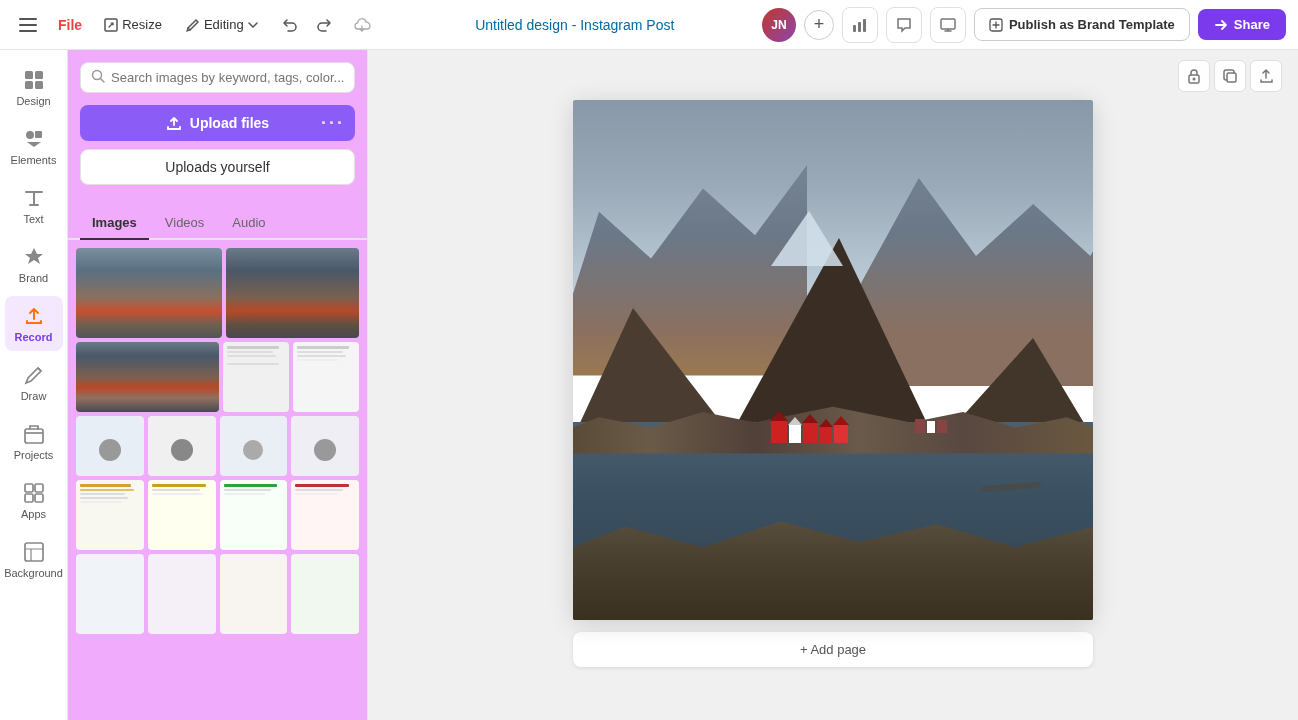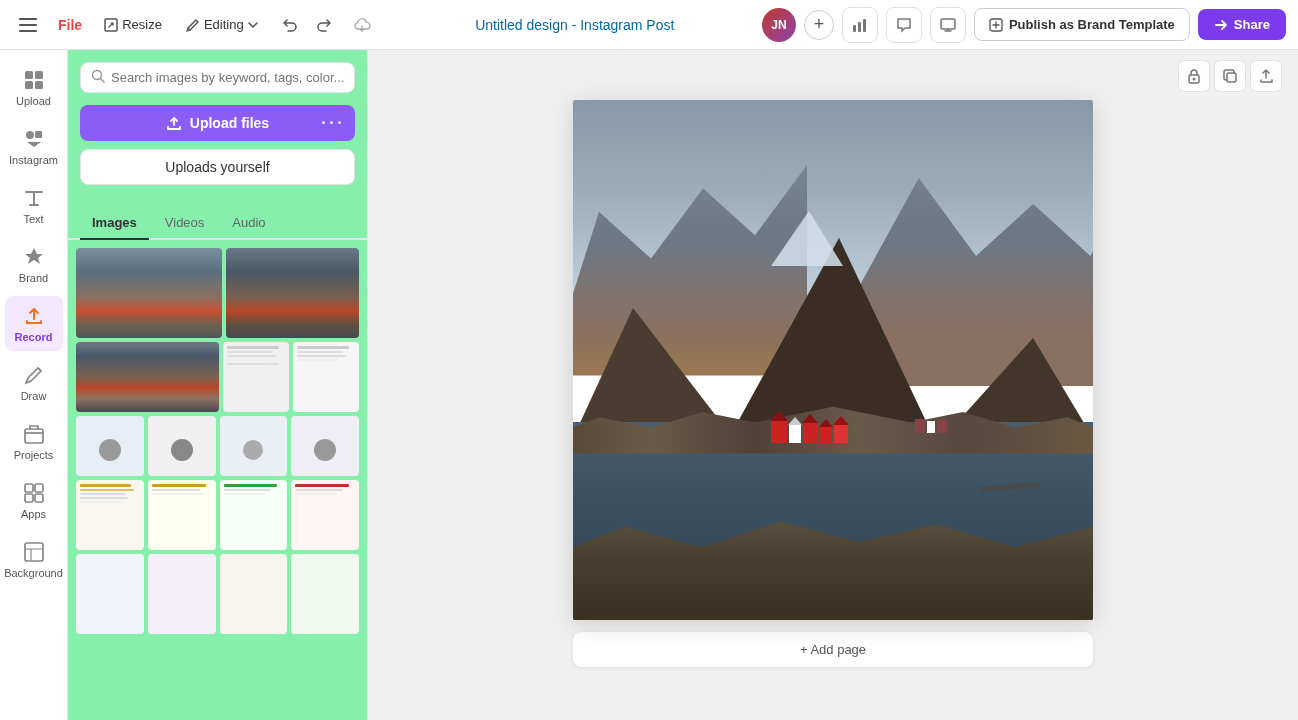--- a/index.html
+++ b/index.html
@@ -136,21 +136,21 @@
     .sidebar-item.active { background: #f3e8ff; }
     .sidebar-item.active .sidebar-item-label { color: #7c3aed; }
 
     .sidebar-item-icon { font-size: 20px; color: #555; display: flex; align-items: center; justify-content: center; height: 24px; }
     .sidebar-item.active .sidebar-item-icon { color: #7c3aed; }
     .sidebar-item-label { font-size: 11px; color: #555; text-align: center; }
 
     
     .panel {
       width: 300px;
-      background: #86efac;
+      background: #f0abfc;
       border-right: 1px solid #e5e5e5;
       display: flex;
       flex-direction: column;
       flex-shrink: 0;
       overflow: hidden;
     }
 
     .panel-search {
       padding: 12px 12px 6px;
     }
@@ -434,32 +434,32 @@
 
     <div class="sidebar-item">
       <div class="sidebar-item-icon">
         <svg width="22" height="22" viewBox="0 0 22 22" fill="none">
           <rect x="2" y="2" width="8" height="8" rx="1.5" fill="#888"></rect>
           <rect x="12" y="2" width="8" height="8" rx="1.5" fill="#888"></rect>
           <rect x="2" y="12" width="8" height="8" rx="1.5" fill="#888"></rect>
           <rect x="12" y="12" width="8" height="8" rx="1.5" fill="#888"></rect>
         </svg>
       </div>
-      <span class="sidebar-item-label">Upload</span>
+      <span class="sidebar-item-label">Design</span>
     </div>
 
     <div class="sidebar-item">
       <div class="sidebar-item-icon">
         <svg width="22" height="22" viewBox="0 0 22 22" fill="none">
           <circle cx="7" cy="7" r="4" fill="#888"></circle>
           <rect x="12" y="3" width="7" height="7" rx="1" fill="#888"></rect>
           <path d="M4 14L11 19L18 14" fill="#888"></path>
         </svg>
       </div>
-      <span class="sidebar-item-label">Instagram</span>
+      <span class="sidebar-item-label">Elements</span>
     </div>
 
     <div class="sidebar-item">
       <div class="sidebar-item-icon">
         <svg width="22" height="22" viewBox="0 0 22 22" fill="none">
           <path d="M3 5H19M11 5V18" stroke="#888" stroke-width="2" stroke-linecap="round"></path>
           <path d="M7 18H15" stroke="#888" stroke-width="2" stroke-linecap="round"></path>
         </svg>
       </div>
       <span class="sidebar-item-label">Text</span>

